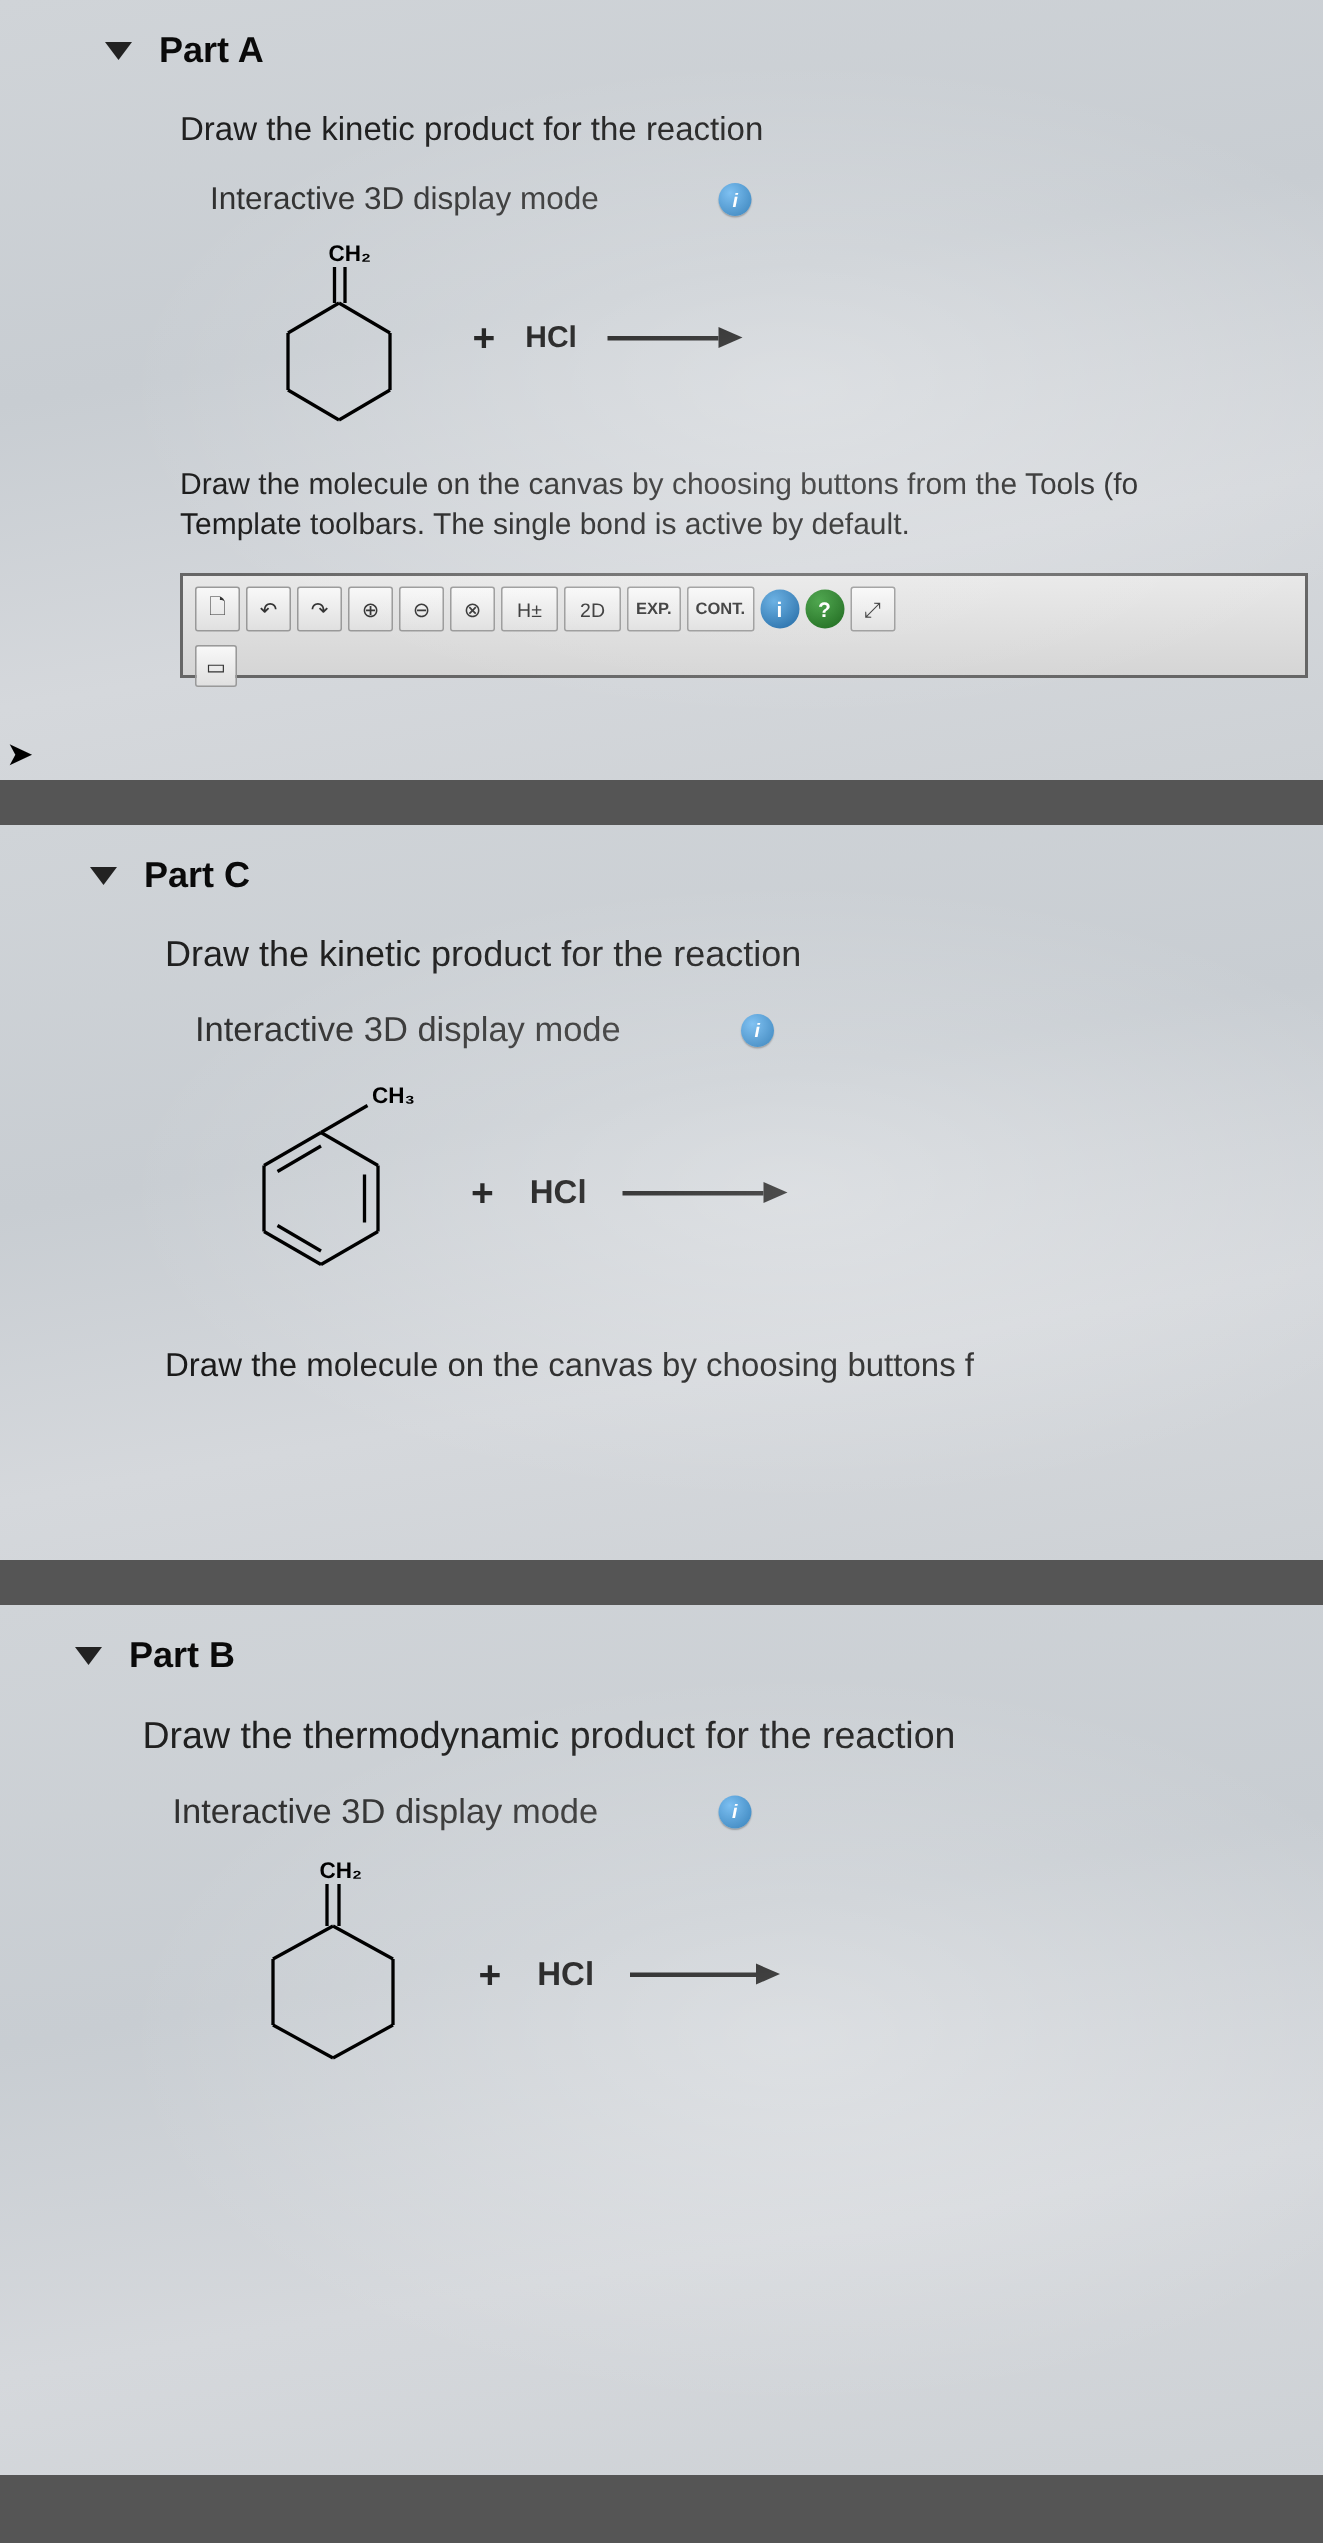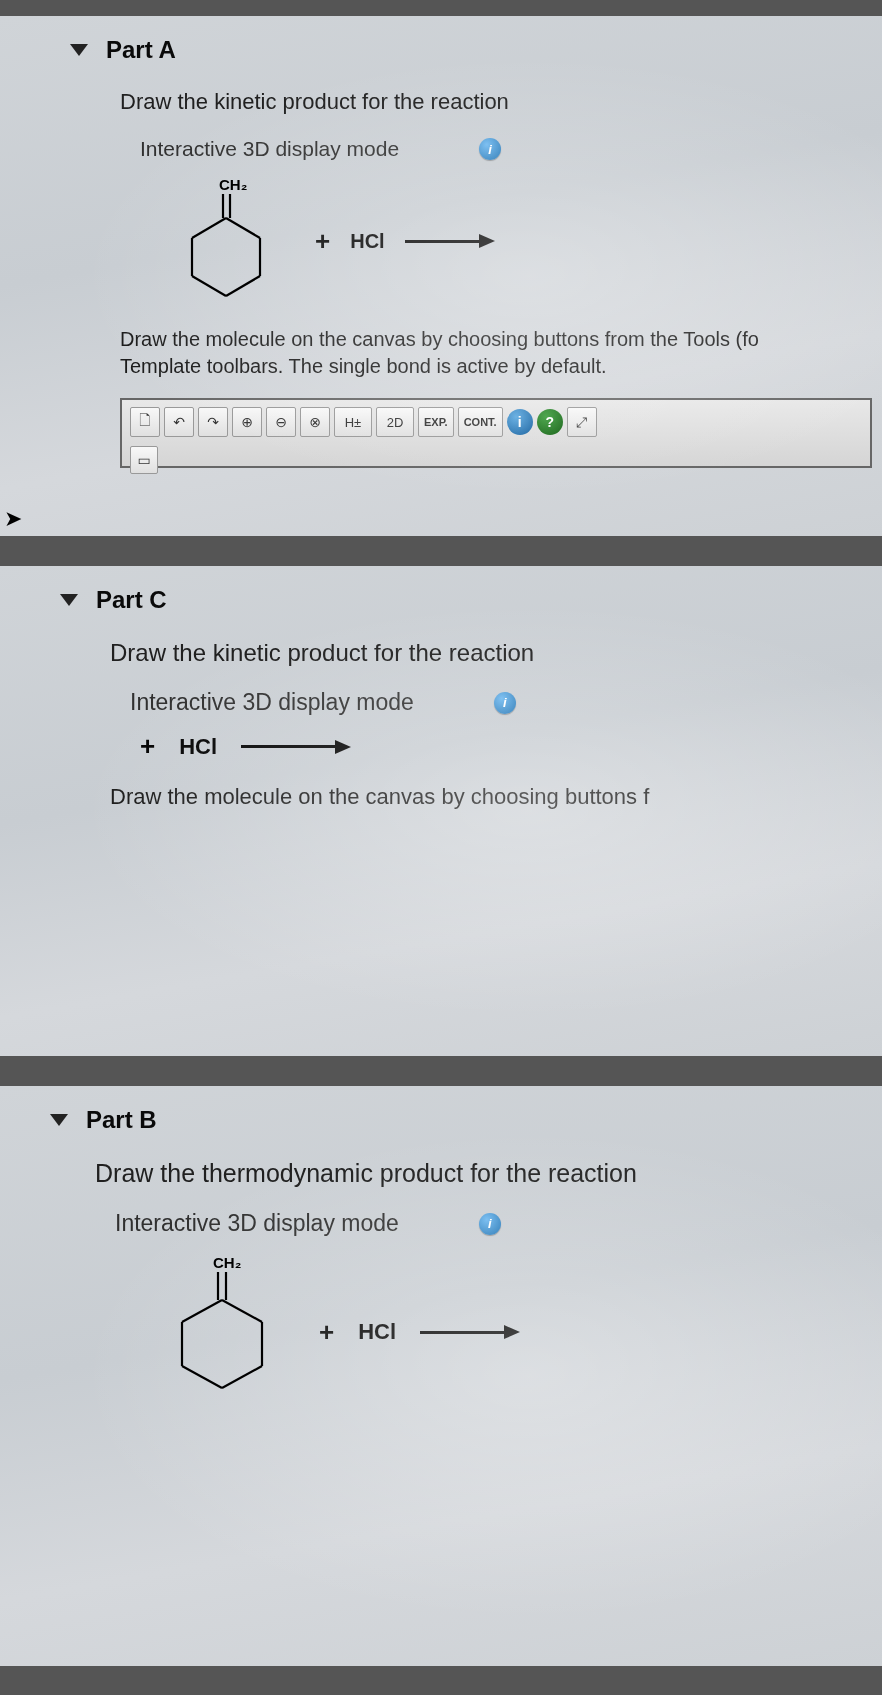--- a/index.html
+++ b/index.html
@@ -8,21 +8,20 @@
     background: #555;
     width: 882px;
     min-height: 1695px;
   }
   .panel {
     background: linear-gradient(170deg, #d0d4d8 0%, #c8cdd2 40%, #d5d8dc 70%, #cdd1d5 100%);
     margin-bottom: 30px;
     padding: 20px 10px 10px 10px;
     overflow: hidden;
     position: relative;
-    margin-top: 16px;
   }
   .panel.p1 { height: 520px; }
   .panel.p2 { height: 490px; }
   .panel.p3 { height: 580px; margin-bottom: 0; padding-left: 30px;}
   .panel.p2::before, .panel.p3::before, .panel.p1::before {
     content: '';
     position: absolute;
     inset: 0;
     background: radial-gradient(ellipse at 60% 50%, rgba(255,255,255,0.3), transparent 60%);
     pointer-events: none;
@@ -261,20 +260,36 @@
     <div class="triangle-down"></div>
     <div class="part-title">Part C</div>
   </div>
   <div class="content" style="margin-left:100px">
     <div class="prompt" style="font-size:24px">Draw the kinetic product for the reaction</div>
     <div class="mode-row">
       <div class="mode-text" style="font-size:23px">Interactive 3D display mode</div>
       <div class="info-badge">i</div>
     </div>
     <div class="reaction-row" style="margin-left:30px;gap:24px">
+      <div class="molecule" style="width:150px;height:160px">
+        <svg class="mol" viewBox="0 0 150 160" width="150" height="160">
+          <line x1="74" y1="40" x2="105" y2="22"></line>
+          <text x="108" y="20">CH₃</text>
+
+          <line x1="74" y1="40" x2="112" y2="62"></line>
+          <line x1="112" y1="62" x2="112" y2="106"></line>
+          <line x1="112" y1="106" x2="74" y2="128"></line>
+          <line x1="74" y1="128" x2="36" y2="106"></line>
+          <line x1="36" y1="106" x2="36" y2="62"></line>
+          <line x1="36" y1="62" x2="74" y2="40"></line>
+          <line x1="103" y1="68" x2="103" y2="100"></line>
+          <line x1="74" y1="119" x2="45" y2="102"></line>
+          <line x1="45" y1="66" x2="74" y2="49"></line>
+        </svg>
+      </div>
       <div class="plus">+</div>
       <div class="reagent" style="font-size:22px">HCl</div>
       <div class="arrow-long" style="width:110px"></div>
     </div>
     <div class="instr" style="font-size:22px">Draw the molecule on the canvas by choosing buttons f</div>
   </div>
 </div>
 
 <div class="panel p3">
   <div class="part-header">

